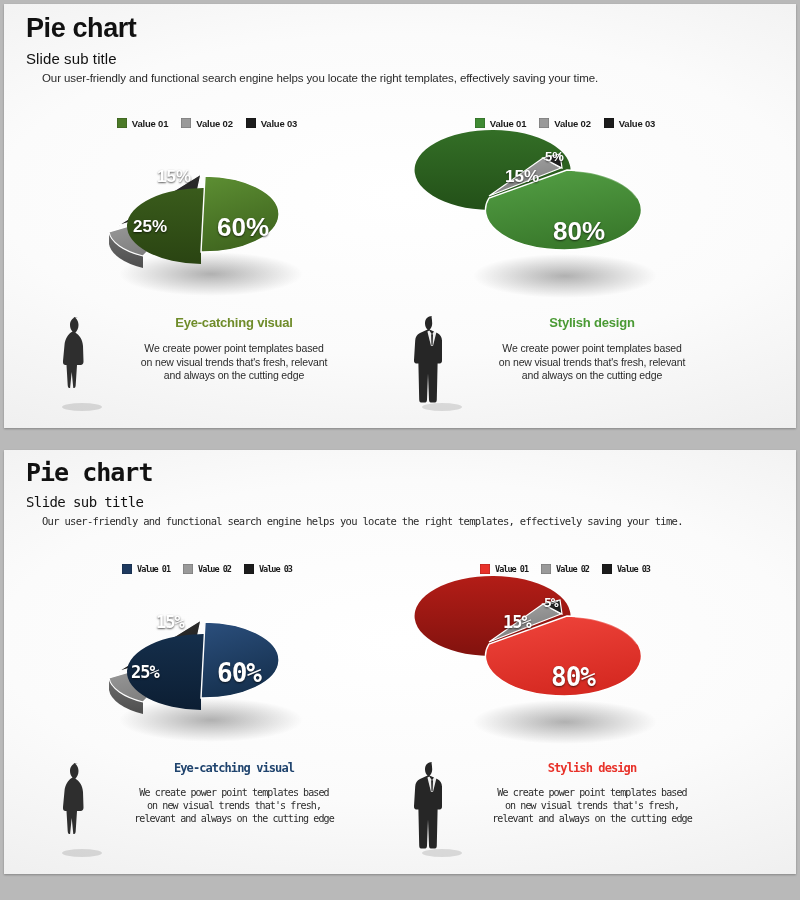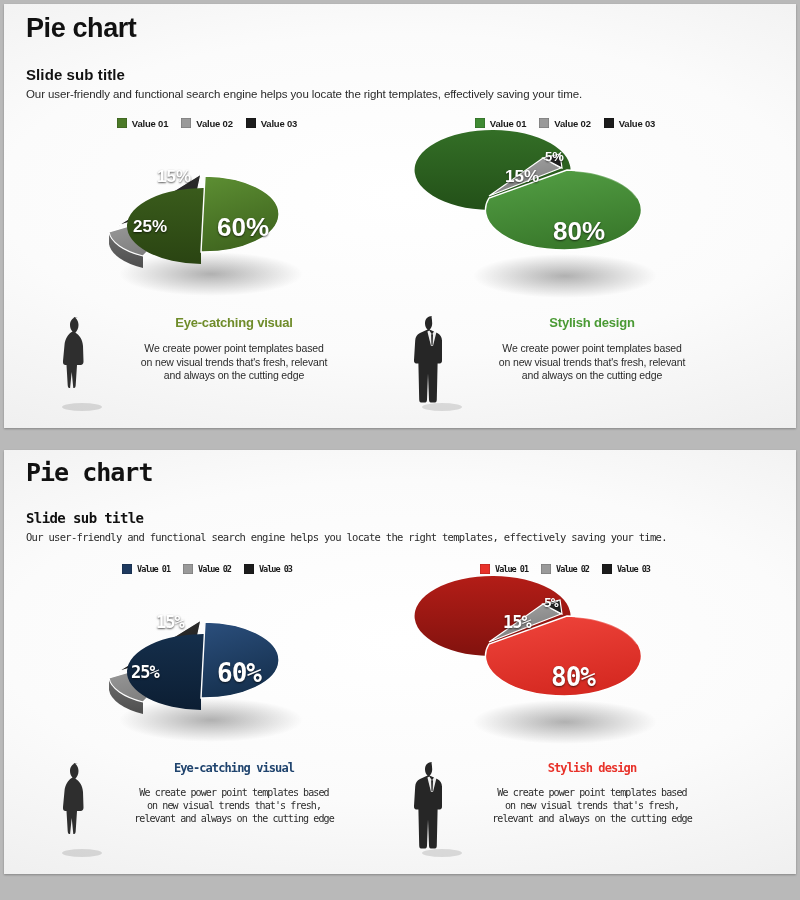--- a/index.html
+++ b/index.html
@@ -21,25 +21,25 @@
   .slide.one{top:4px;height:424px;}
   .slide.two{top:450px;height:424px;}
 
   
   .hdr{position:absolute;left:22px;top:10px;}
   .title{
     font-size:27px;font-weight:bold;color:#111;letter-spacing:-.4px;
     line-height:1.05;margin:0;
   }
   .subtitle{
-    font-size:15px;font-weight:bold;color:#111;margin:25px 0 0 0;
+    font-size:15px;font-weight:normal;color:#111;margin:9px 0 0 0;
     letter-spacing:.1px;line-height:1.1;
   }
   .lead{
-    font-size:11.5px;color:#2a2a2a;margin:4px 0 0 0;line-height:1.2;
+    font-size:11.5px;color:#2a2a2a;margin:4px 0 0 16px;line-height:1.2;
     letter-spacing:-.1px;
   }
   .slide.two .title{font-family:"DejaVu Sans Mono",monospace;font-size:25px;letter-spacing:-1px;}
   .slide.two .subtitle{font-family:"DejaVu Sans Mono",monospace;font-size:14px;letter-spacing:-.6px;}
   .slide.two .lead{font-family:"DejaVu Sans Mono",monospace;font-size:10.5px;letter-spacing:-.7px;}
 
   
   .charts{position:absolute;top:110px;left:0;width:792px;height:310px;}
   .chartcol{position:absolute;top:0;width:330px;height:310px;}
   .chartcol.left{left:38px;}

